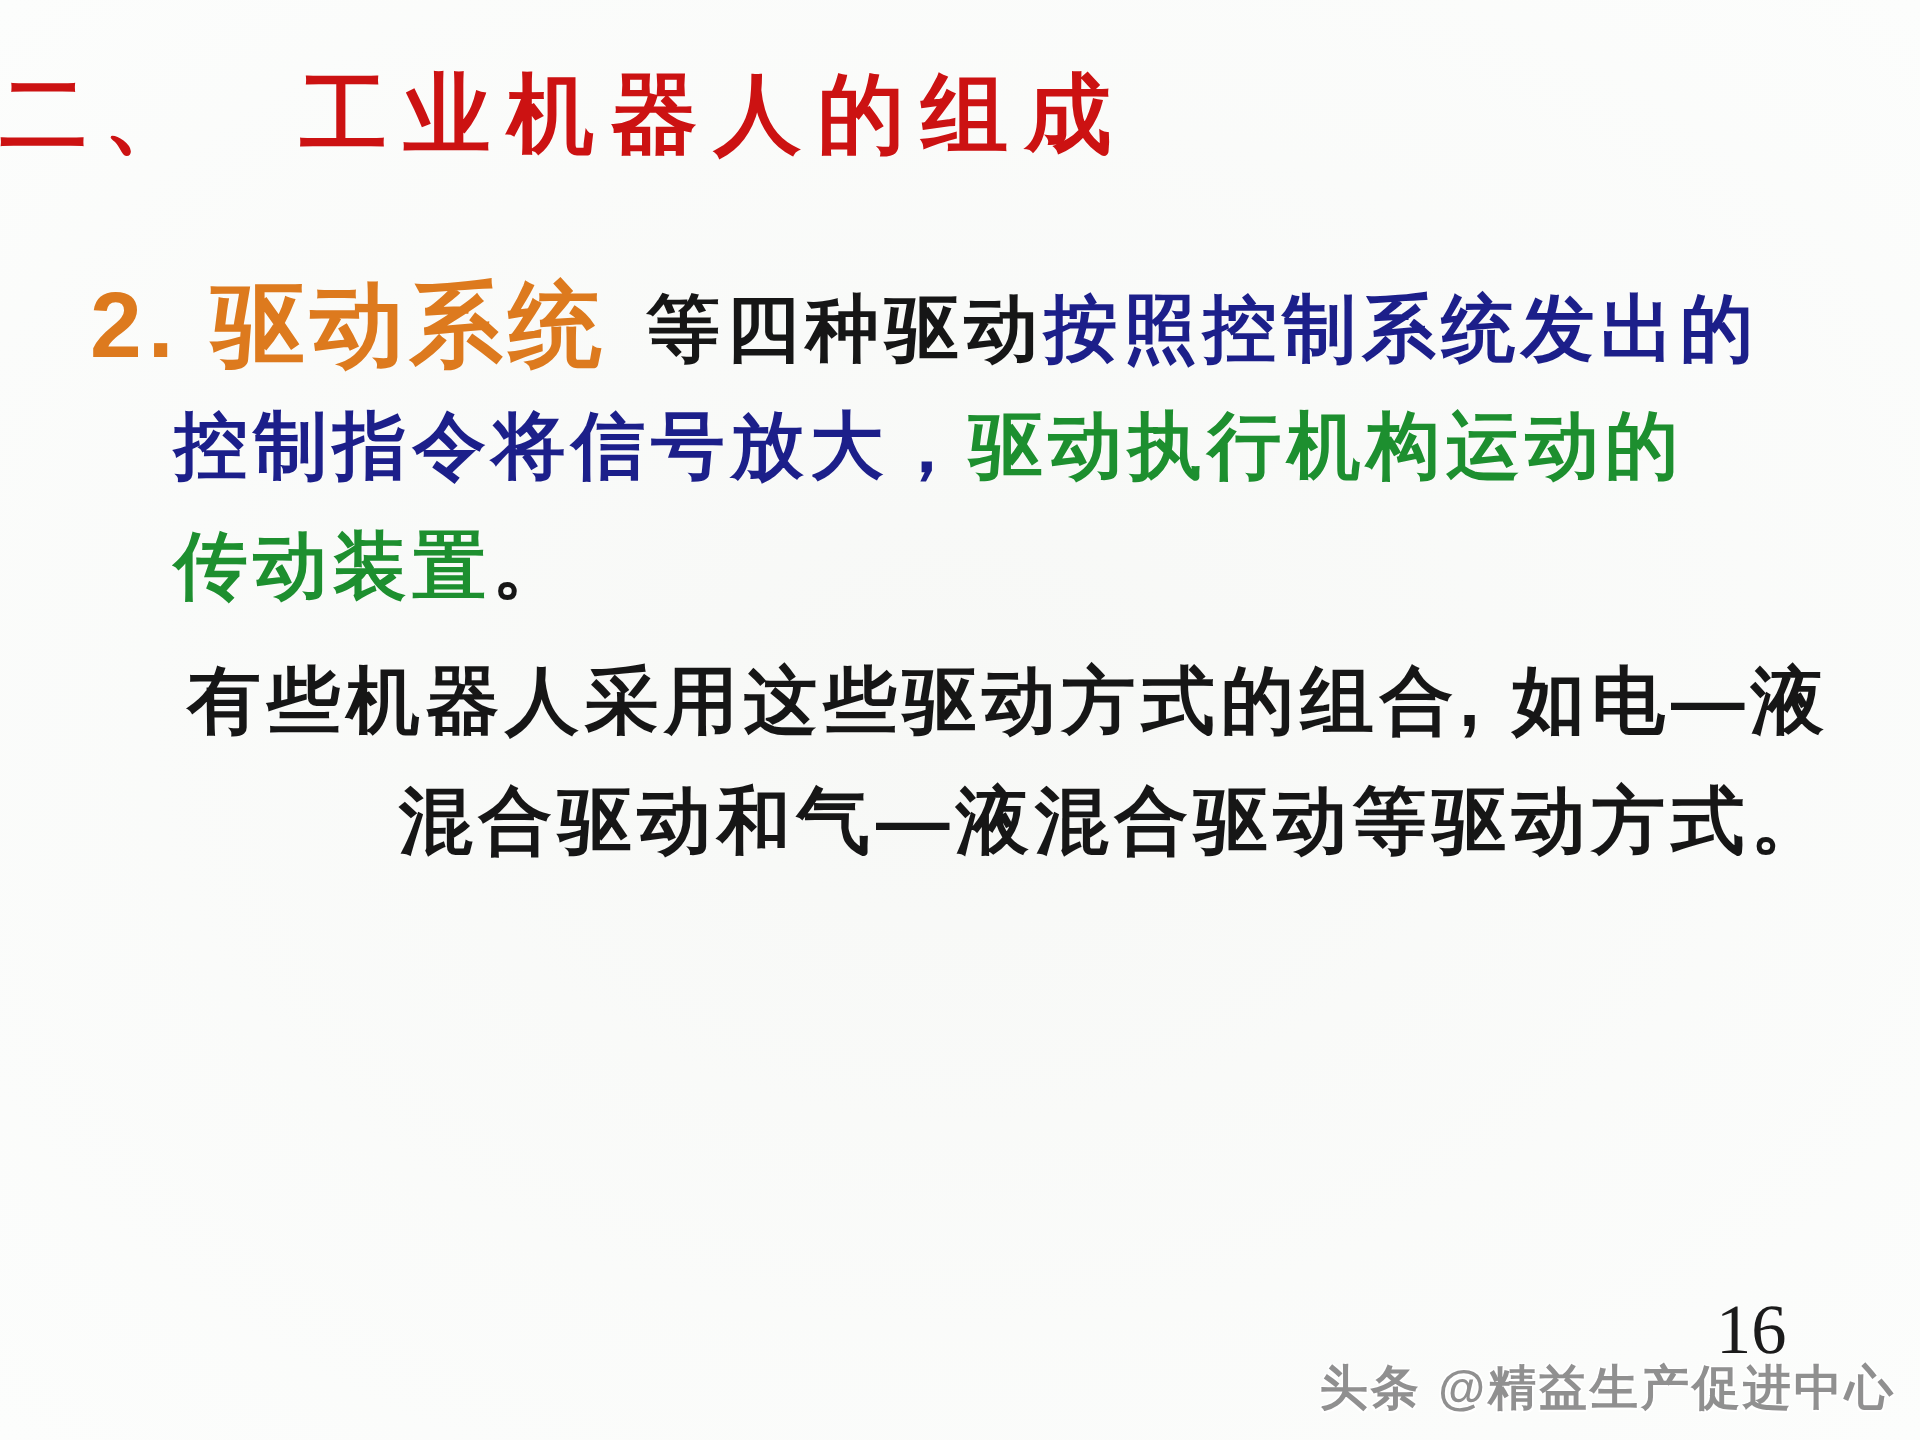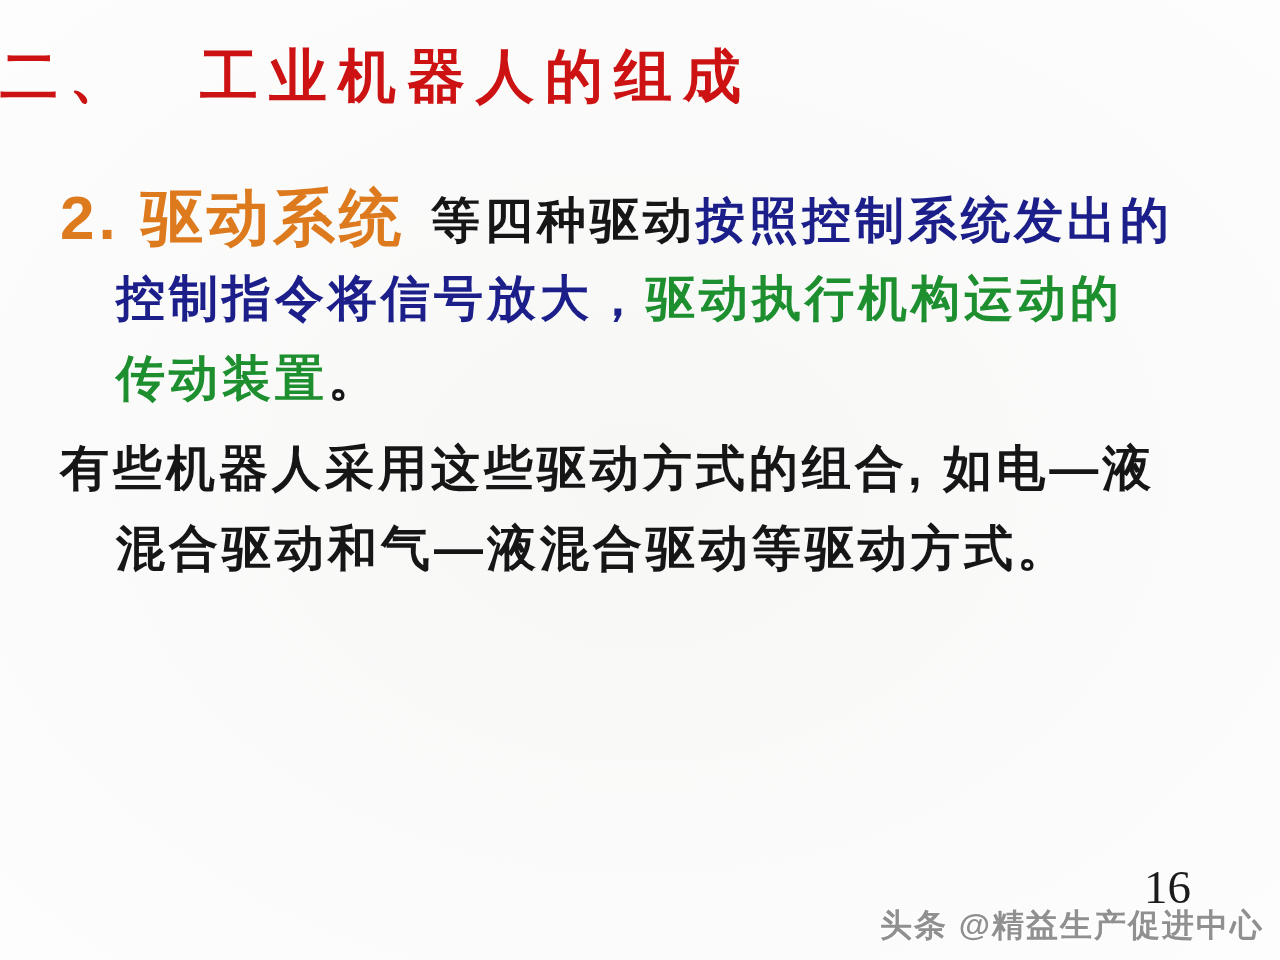--- a/index.html
+++ b/index.html
@@ -52,21 +52,21 @@
     font-size: 49px;
     font-weight: 700;
     letter-spacing: 4px;
     color: var(--body-black);
     white-space: nowrap;
   }
   .indent {
     padding-left: 56px;
   }
   .para2 { margin-top: 14px; }
-  .para3 { margin-top: 10px; }
+  .para3 { margin-top: 10px; text-align: right; }
   .seg-heading {
     color: var(--heading-orange);
     font-size: 62px;
     margin-right: 26px;
     vertical-align: -2px;
   }
   .seg-black { color: var(--body-black); }
   .seg-blue  { color: var(--accent-blue); }
   .seg-green { color: var(--accent-green); }
   .page-number {

